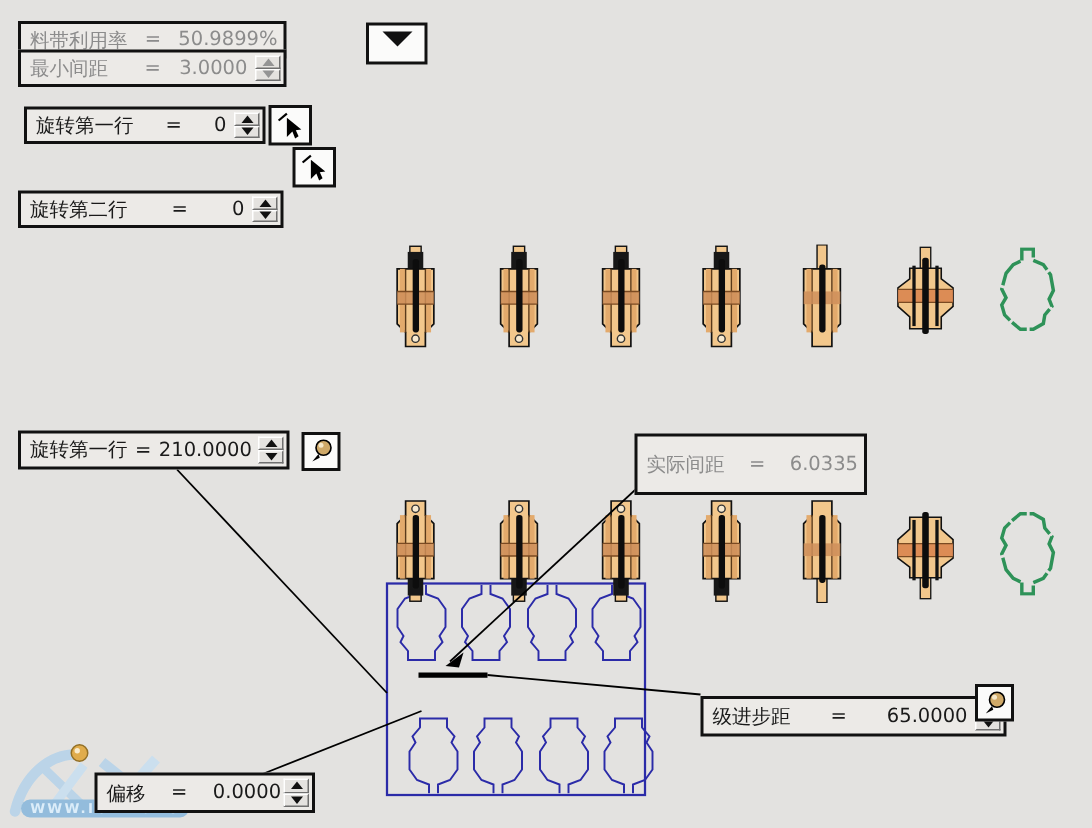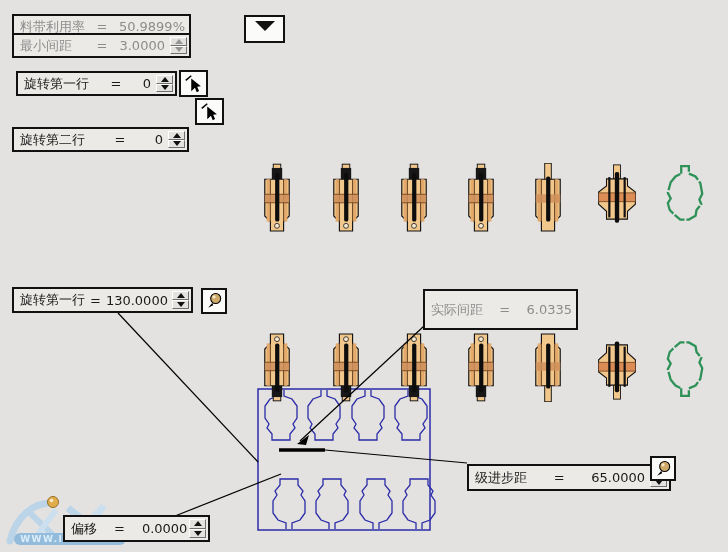--- a/index.html
+++ b/index.html
@@ -195,21 +195,21 @@
   </div>
 
 
   <div class="btn white" style="left:244px;top:15px;width:41px;height:28px;">
     <i class="dtri"></i>
   </div>
 
   <div class="fld has-spin" style="left:12px;top:287px;width:181px;height:26px;">
     <span>旋转第一行</span>
     <span class="eq">=</span>
-    <span>130.0000</span>
+    <span>210.0000</span>
     <div class="spin">
       <div class="sb">
           <i class="tri up"></i>
         </div>
       <div class="sb">
           <i class="tri dn"></i>
         </div>
     </div>
   </div>
   <div class="btn white" style="left:201px;top:288px;width:26px;height:26px;">

